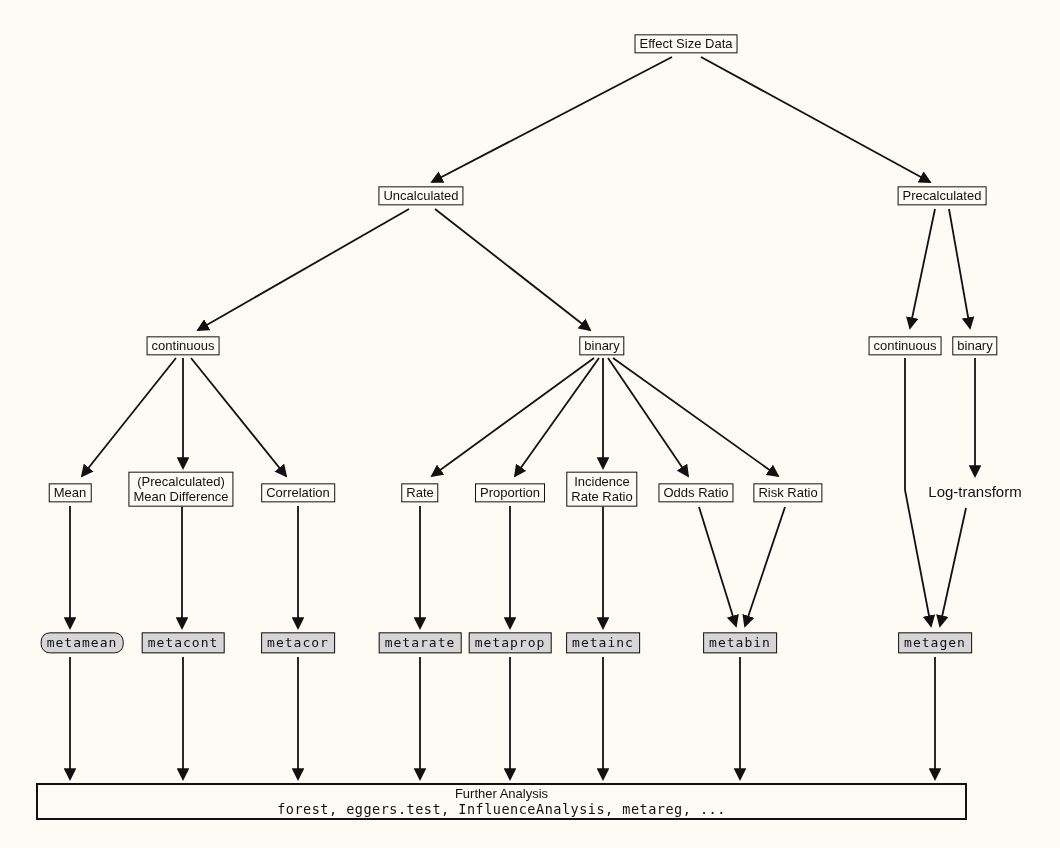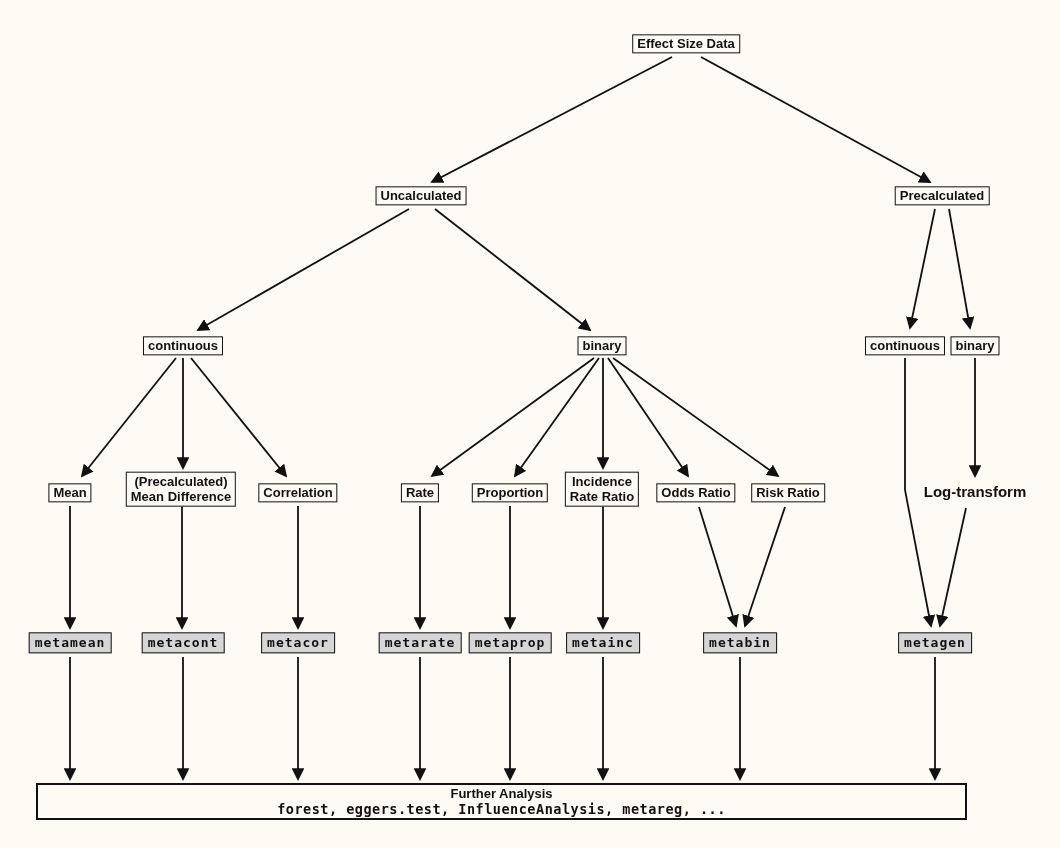--- a/index.html
+++ b/index.html
@@ -5,21 +5,20 @@
   :root{
     --background:#fdfbf3;
     --line:#111111;
     --function-box-fill:#d6d6d6;
   }
   html,body{margin:0;padding:0;}
   body{font-family:"Liberation Sans",sans-serif;background:var(--background);}
   .canvas{
     position:relative;width:1060px;height:848px;background:var(--background);
     overflow:hidden;
-    font-weight:bold;
   }
   .edges{position:absolute;left:0;top:0;width:1060px;height:848px;}
   .node,.fn,.plain{
     position:absolute;transform:translate(-50%,-50%);
     white-space:nowrap;text-align:center;line-height:1.18;color:#111;
   }
   .node{
     border:1.8px solid var(--line);background:var(--background);
     font-size:13px;padding:1px 4px;
   }
@@ -108,21 +107,21 @@
   <div class="node" style="left:420px;top:493px;">Rate</div>
   <div class="node" style="left:510px;top:493px;">Proportion</div>
   <div class="node" style="left:602px;top:489px;">
     <div>Incidence</div>
     <div>Rate Ratio</div>
   </div>
   <div class="node" style="left:696px;top:493px;">Odds Ratio</div>
   <div class="node" style="left:788px;top:493px;">Risk Ratio</div>
   <div class="plain" style="left:975px;top:492px;">Log-transform</div>
 
-  <div class="fn" style="left:70px;top:643px;">metamean</div>
+  <div class="fn" style="left:82px;top:643px;border-radius:9px;">metamean</div>
   <div class="fn" style="left:183px;top:643px;">metacont</div>
   <div class="fn" style="left:298px;top:643px;">metacor</div>
   <div class="fn" style="left:420px;top:643px;">metarate</div>
   <div class="fn" style="left:510px;top:643px;">metaprop</div>
   <div class="fn" style="left:603px;top:643px;">metainc</div>
   <div class="fn" style="left:740px;top:643px;">metabin</div>
   <div class="fn" style="left:935px;top:643px;">metagen</div>
 
   <div class="bigbox">
     <div class="t1">Further Analysis</div>

